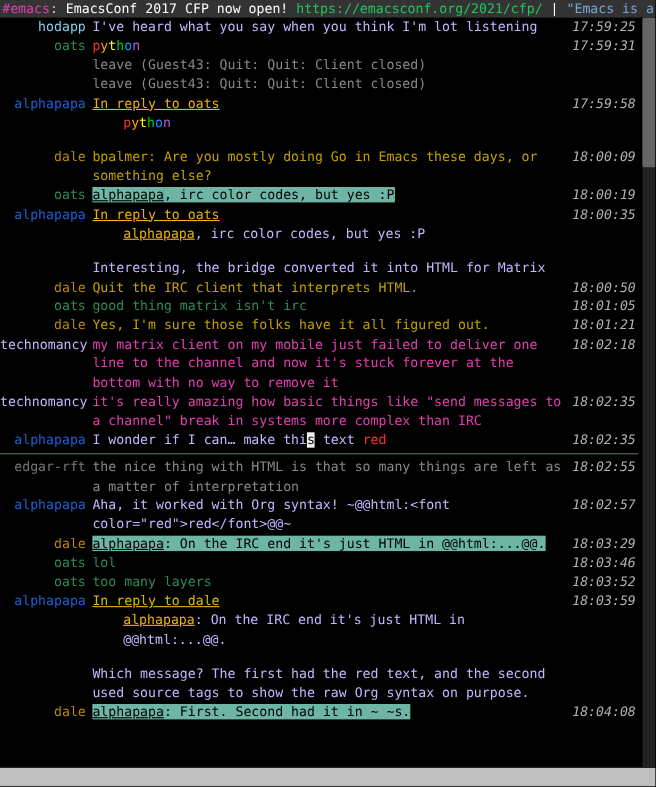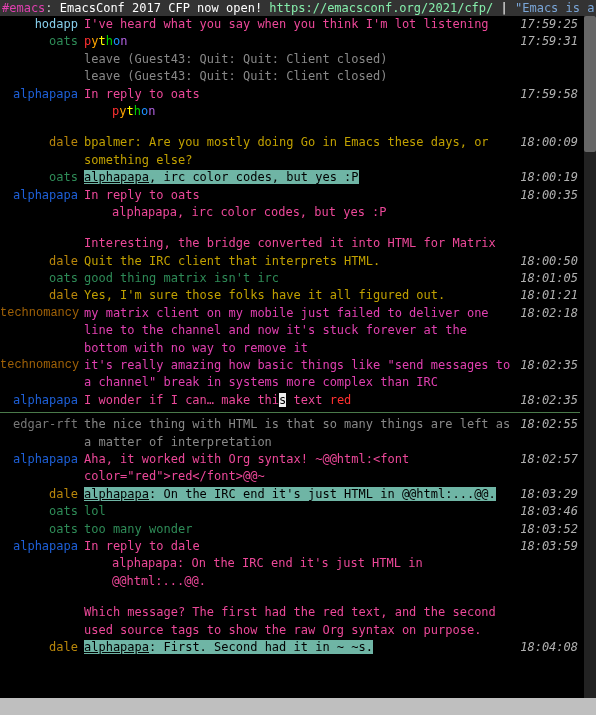--- a/index.html
+++ b/index.html
@@ -15,21 +15,21 @@
   .titlebar {
     background: #333;
     color: #ccc;
     padding: 0 2px;
     white-space: nowrap;
     overflow: hidden;
     height: 16px;
   }
   .titlebar .chan { color: #e040b0; }
   .titlebar .sep { color: #fff; }
-  .titlebar .url { color: #86efac; }
+  .titlebar .url { color: #22c55e; }
   .titlebar .quoteA { color: #fff; }
   .titlebar .quoteB { color: #7aa6d8; }
   .buffer {
     position: relative;
     height: calc(715px - 16px - 17px);
     overflow: hidden;
   }
   .scrollbar {
     position: absolute;
     right: 0; top: 0;
@@ -73,27 +73,27 @@
   .divider {
     height: 1px;
     background: #4a7a4a;
     margin: 3px 0;
   }
   .c-hodapp { color: #87ceeb; }
   .c-oats { color: #2e8b57; }
   .c-alphapapa { color: #1e60d8; }
   .c-dale { color: #b8860b; }
   .c-mydraal { color: #e040b0; }
-  .c-technomancy { color: #a16207; font-family: Liberation Mono, monospace; }
+  .c-technomancy { color: #c4b5fd; }
   .c-edgar { color: #777; }
   .sys { color: #888; }
-  .cyan { color: #ec4899; }
+  .cyan { color: #c4b5fd; }
   .magenta { color: #e040b0; }
   .yellow { color: #c0a000; }
-  .link { color: #ec4899; }
+  .link { color: #eab308; text-decoration: underline; }
   .hili {
     background: #6fb5a5;
     color: #000;
     text-decoration: underline;
   }
   .hili-noline {
     background: #6fb5a5;
     color: #000;
   }
   .redtxt { color: #ff3030; }
@@ -229,21 +229,21 @@
         <div class="msg"><span class="hili">alphapapa</span><span class="hili-noline">: On the IRC end it's just HTML in @@html:...@@.</span></div>
         <div class="ts">18:03:29</div>
       </div>
       <div class="row">
         <div class="nick c-oats">oats</div>
         <div class="msg"><span class="c-oats">lol</span></div>
         <div class="ts">18:03:46</div>
       </div>
       <div class="row">
         <div class="nick c-oats">oats</div>
-        <div class="msg"><span class="c-oats">too many wonder</span></div>
+        <div class="msg"><span class="c-oats">too many layers</span></div>
         <div class="ts">18:03:52</div>
       </div>
       <div class="row">
         <div class="nick c-alphapapa">alphapapa</div>
         <div class="msg"><span class="link">In reply to </span><span class="link">dale</span></div>
         <div class="ts">18:03:59</div>
       </div>
       <div class="row">
         <div class="nick "></div>
         <div class="msg" style="padding-left: 28px;"><span class="link">alphapapa</span><span class="cyan">: On the IRC end it's just HTML in @@html:...@@.</span></div>

